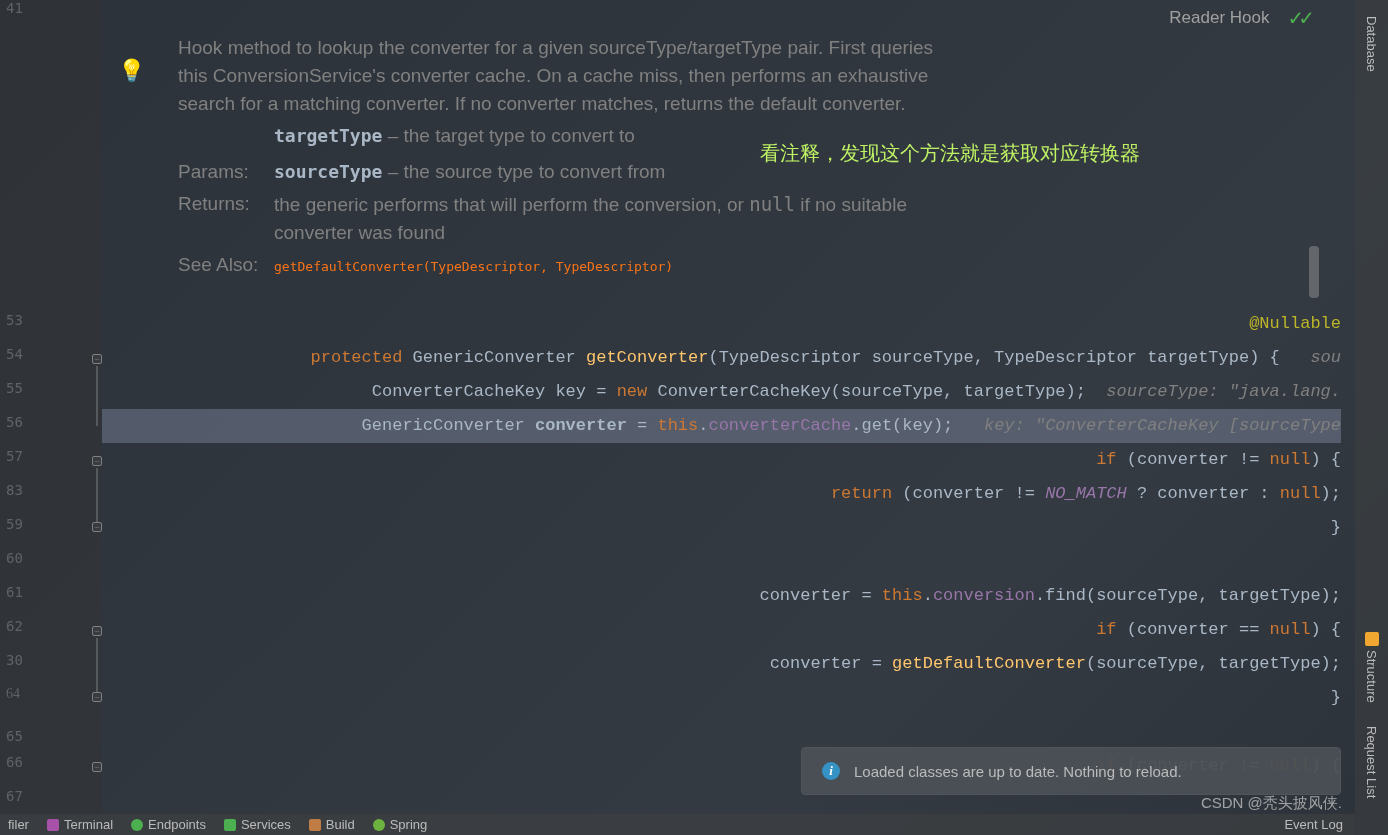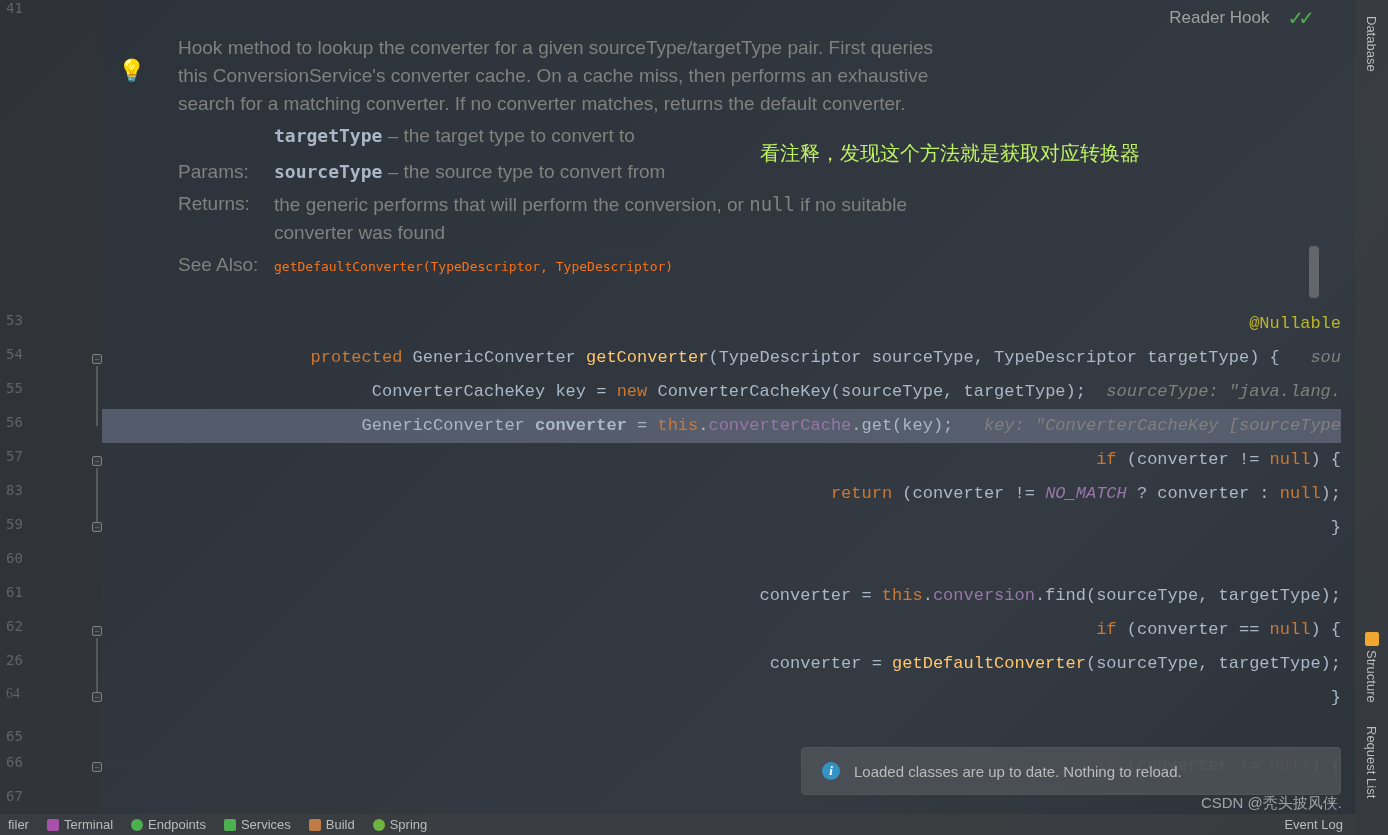--- a/index.html
+++ b/index.html
@@ -92,21 +92,21 @@
       <div class="line-num" style="top:312px;">53</div>
       <div class="line-num" style="top:346px;">54</div>
       <div class="line-num" style="top:380px;">55</div>
       <div class="line-num" style="top:414px;">56</div>
       <div class="line-num" style="top:448px;">57</div>
       <div class="line-num" style="top:482px;">83</div>
       <div class="line-num" style="top:516px;">59</div>
       <div class="line-num" style="top:550px;">60</div>
       <div class="line-num" style="top:584px;">61</div>
       <div class="line-num" style="top:618px;">62</div>
-      <div class="line-num" style="top:652px;">26</div>
+      <div class="line-num" style="top:652px;">30</div>
       <div class="line-num" style="top:686px;font-family:Liberation Serif, serif;">64</div>
       <div class="line-num" style="top:720px;margin-top:8px;">65</div>
       <div class="line-num" style="top:754px;">66</div>
       <div class="line-num" style="top:788px;">67</div>
     </div>
     <div class="fold-col">
       <div class="fold-marker" style="top:354px;">–</div>
       <div class="fold-line" style="top:366px; height:60px;"></div>
       <div class="fold-marker" style="top:456px;">–</div>
       <div class="fold-line" style="top:468px; height:54px;"></div>

